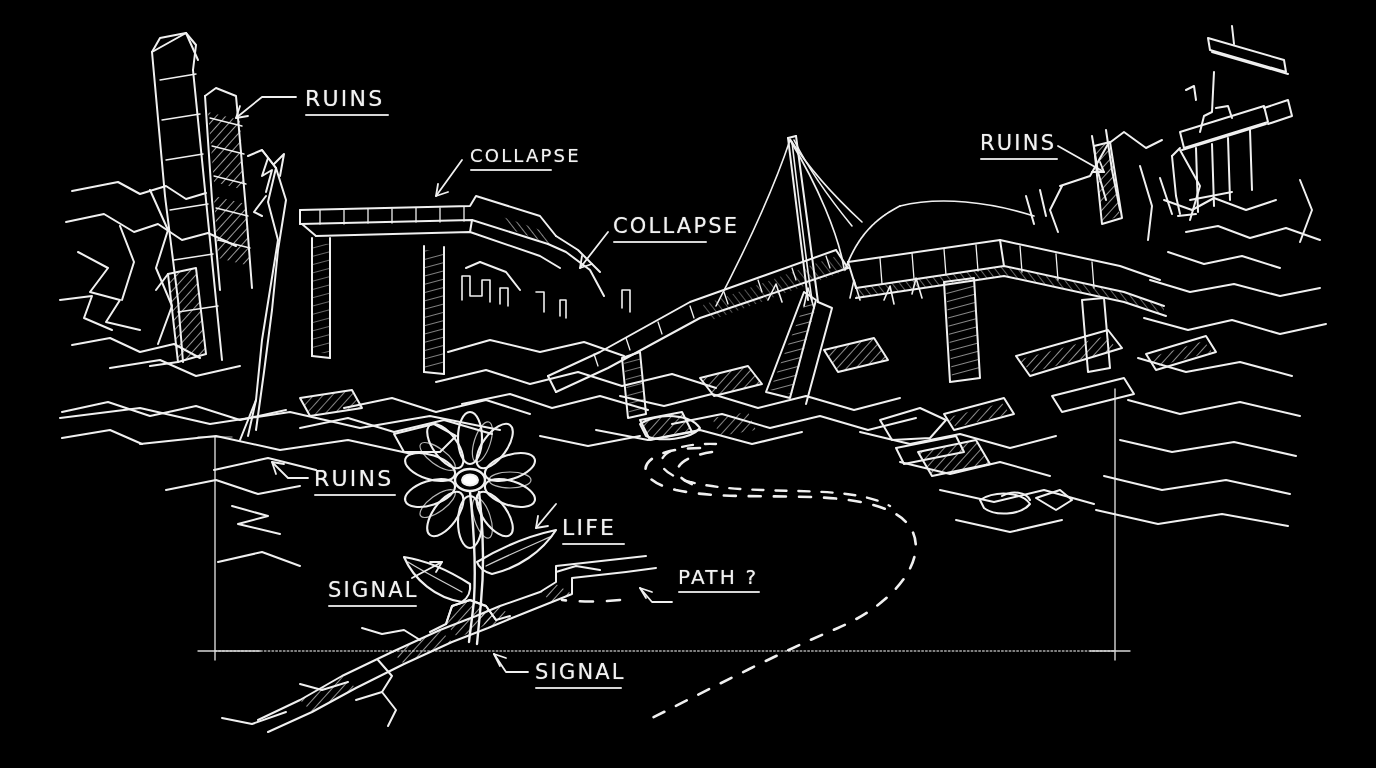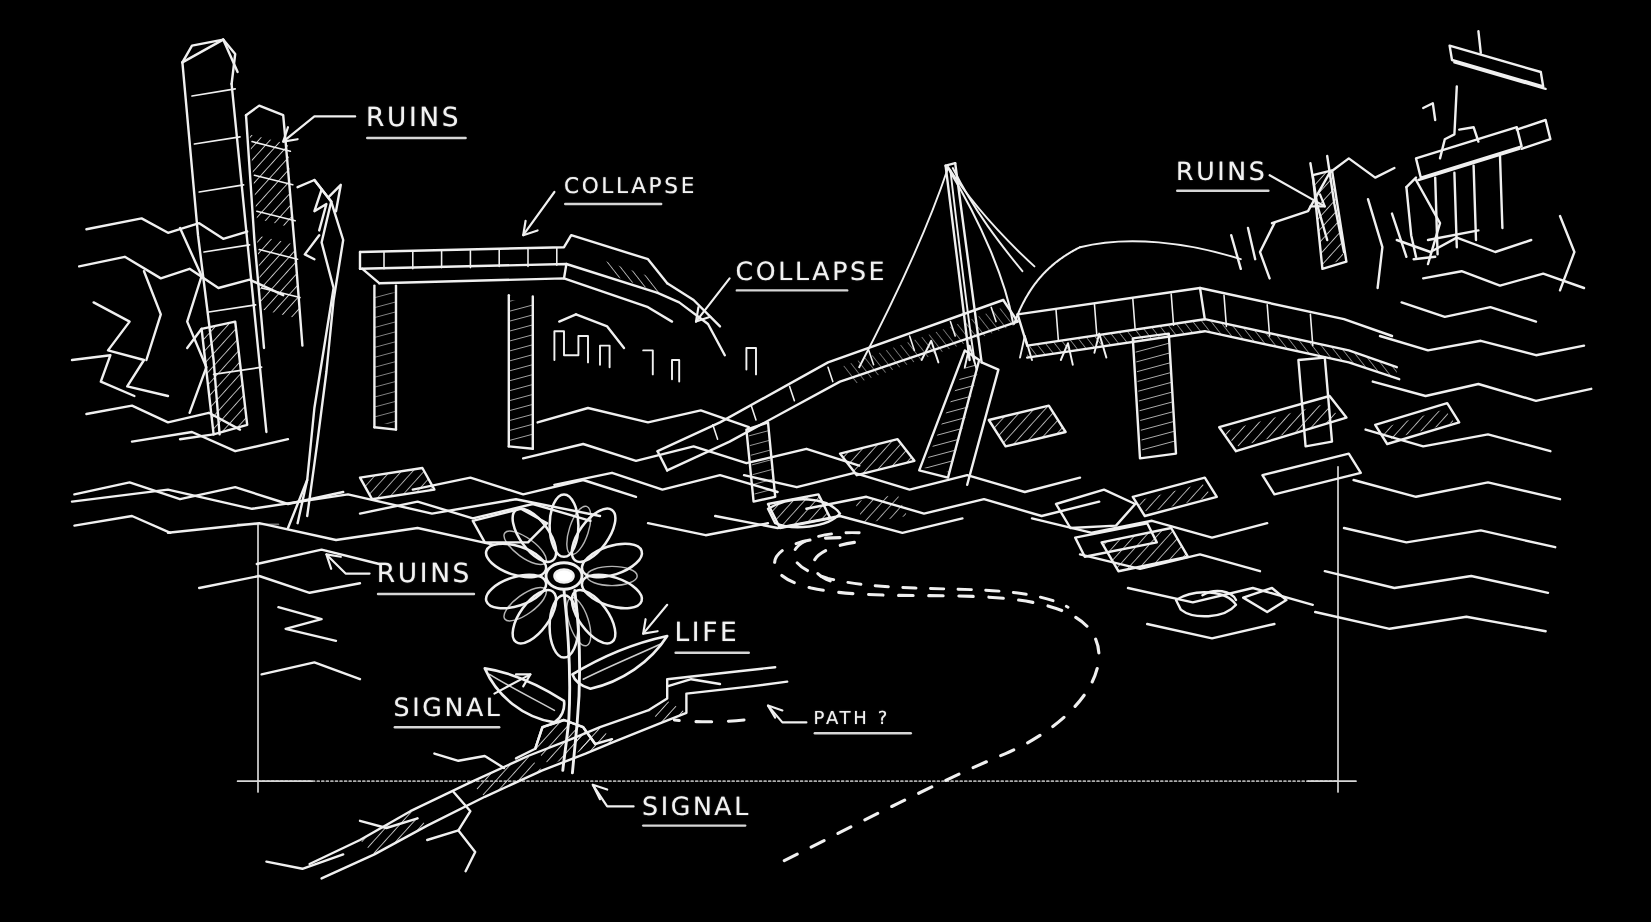--- a/index.html
+++ b/index.html
@@ -449,21 +449,21 @@
   <div class="lbl" style="left:562px;top:517px;font-size:22px;">
     <span class="txt">LIFE</span>
     <span class="rule" style="width:63px;"></span>
   </div>
 
   <div class="lbl" style="left:328px;top:580px;font-size:21px;">
     <span class="txt">SIGNAL</span>
     <span class="rule" style="width:89px;"></span>
   </div>
 
-  <div class="lbl" style="left:678px;top:591px;font-size:15px;">
+  <div class="lbl" style="left:678px;top:567px;font-size:20px;">
     <span class="txt">PATH ?</span>
     <span class="rule" style="width:82px;"></span>
   </div>
 
   <div class="lbl" style="left:535px;top:662px;font-size:21px;">
     <span class="txt">SIGNAL</span>
     <span class="rule" style="width:87px;"></span>
   </div>
 
 </div>

